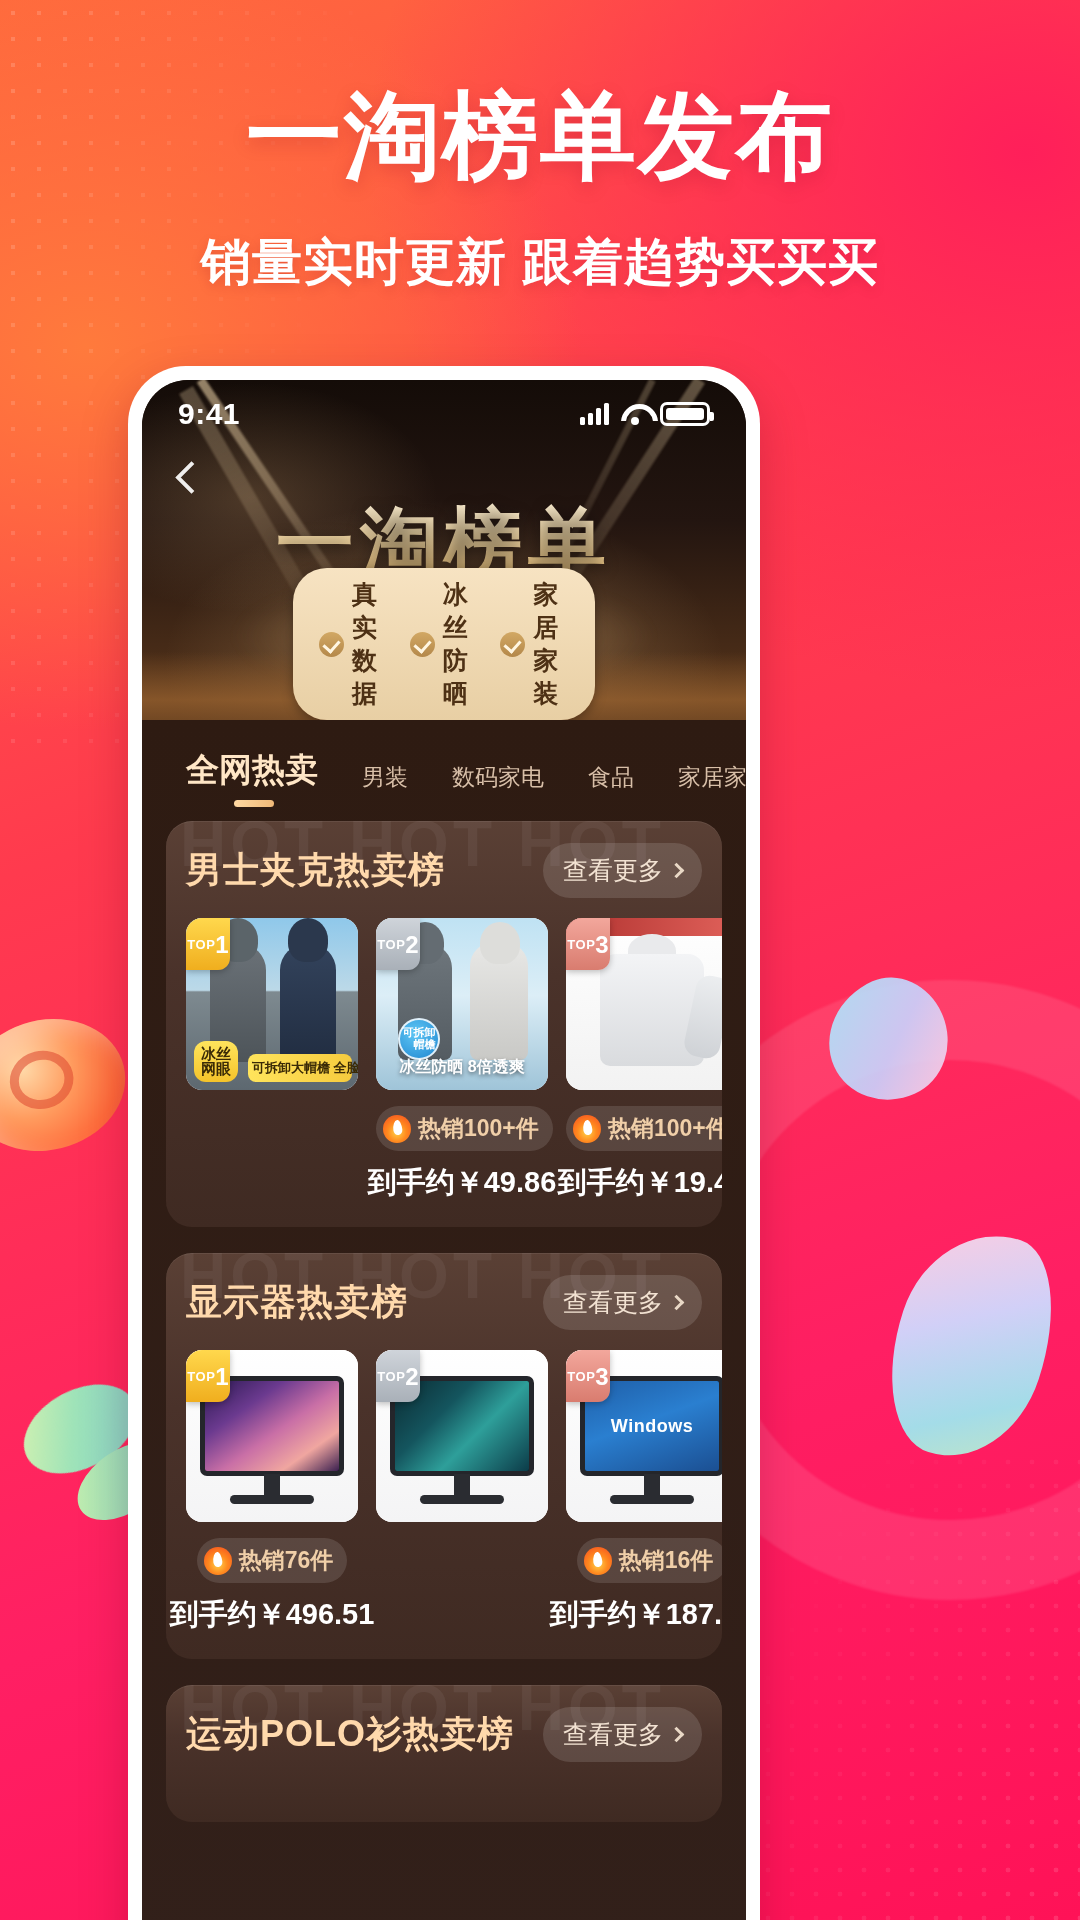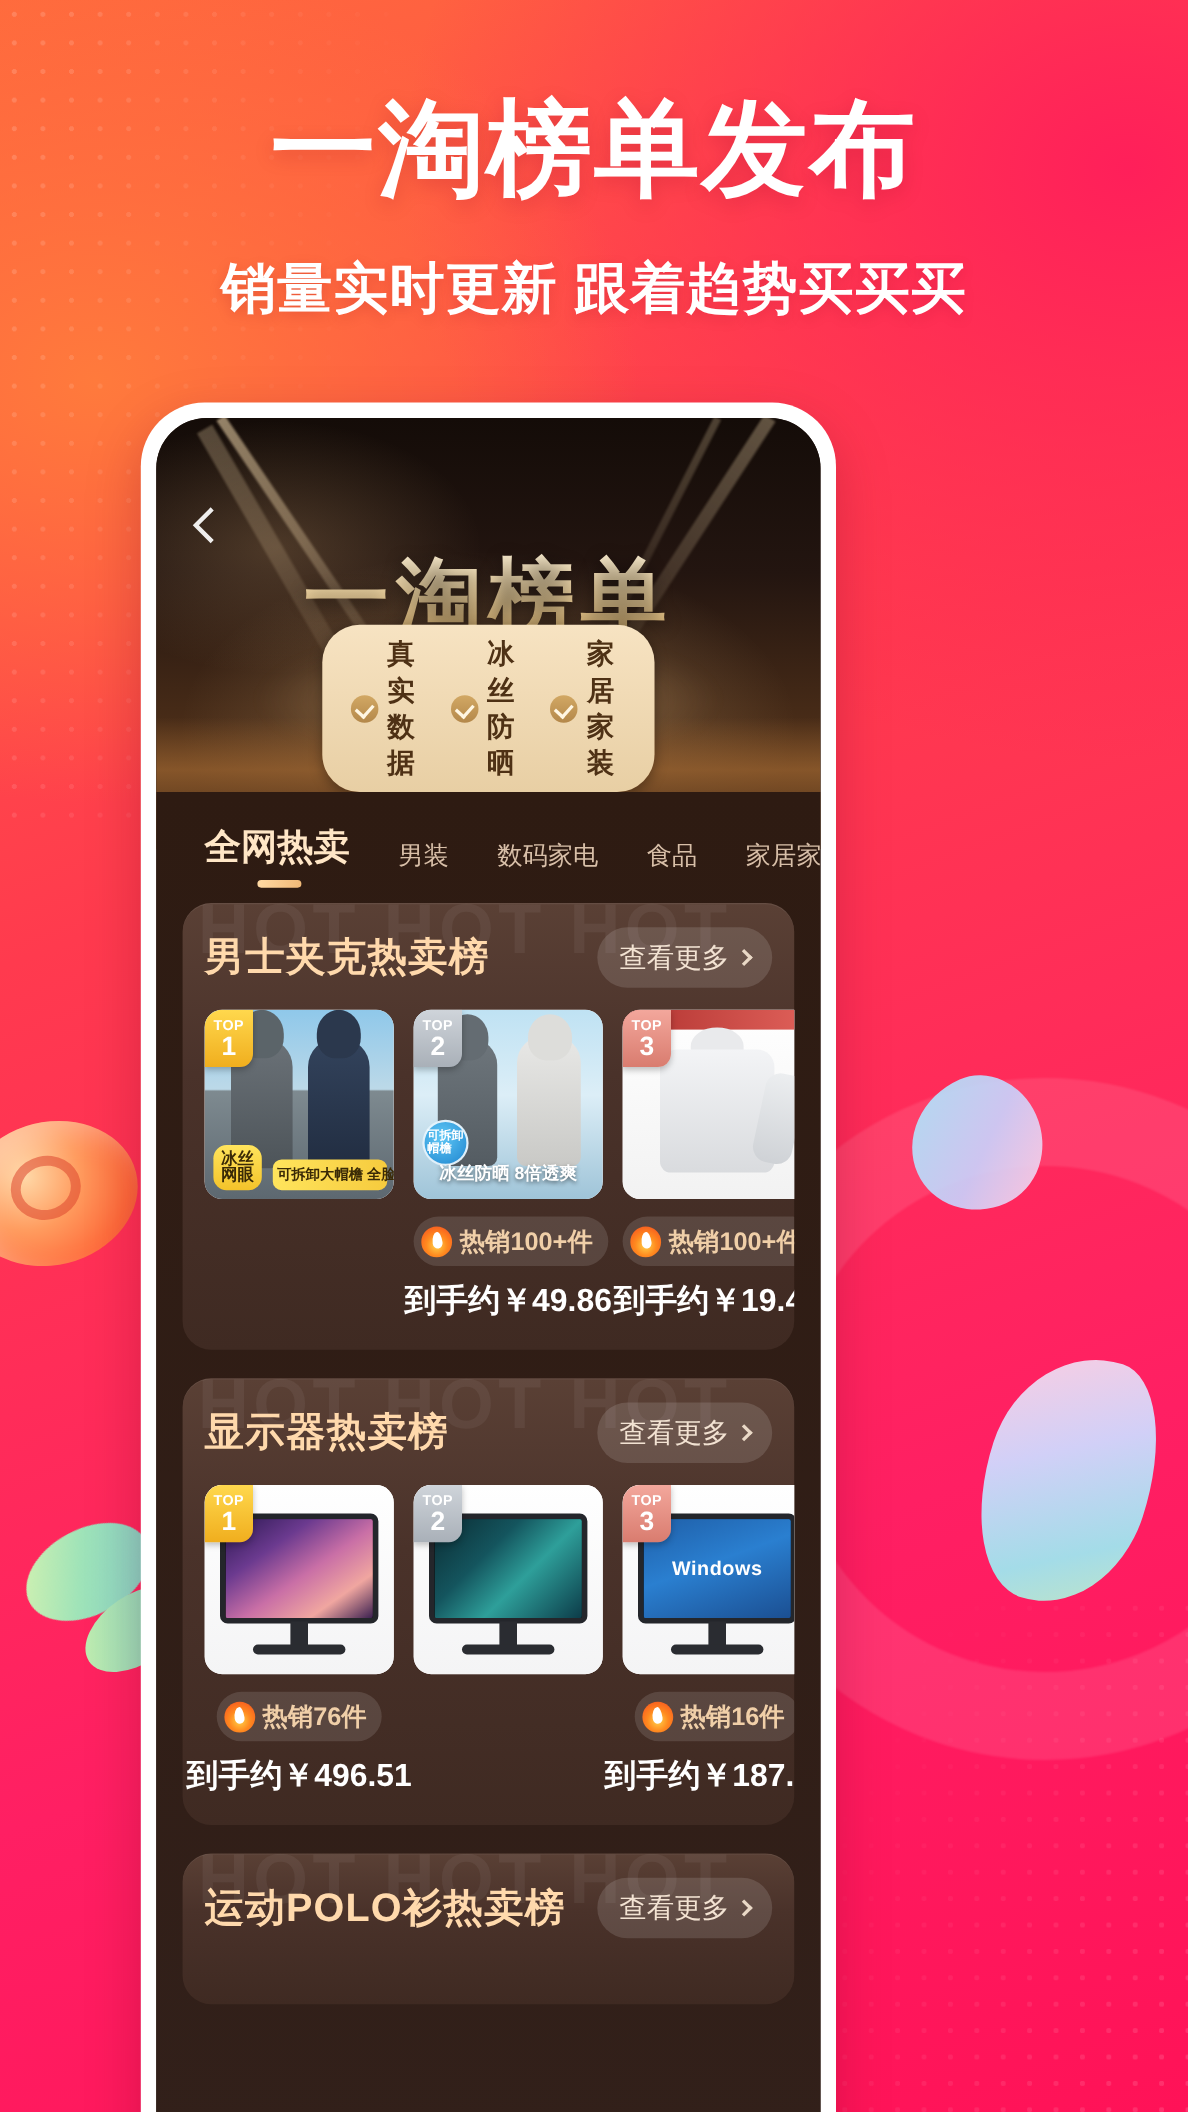--- a/index.html
+++ b/index.html
@@ -257,21 +257,21 @@
 
   .products { display: flex; gap: 18px; margin-top: 20px; }
   .product { width: 172px; }
   .thumb {
     position: relative; width: 172px; height: 172px; border-radius: 16px; overflow: hidden;
     background: #fff;
   }
   .top-flag {
     position: absolute; left: 0; top: 0; z-index: 3;
     width: 44px; height: 52px;
-    display: flex; flex-direction: column; align-items: center; justify-content: center;
+    display: flex; flex-direction: row; align-items: center; justify-content: center;
     border-radius: 12px 0 12px 0;
     color: #fff; line-height: 1;
     box-shadow: 0 2px 6px rgba(0,0,0,.25);
   }
   .top-flag .t { font-size: 13px; font-weight: 700; letter-spacing: .5px; }
   .top-flag .n { font-size: 24px; font-weight: 800; margin-top: 2px; }
   .flag-1 { background: linear-gradient(180deg,#ffd84d,#f0ae1e); color:#fff; }
   .flag-2 { background: linear-gradient(180deg,#cfd4da,#a9b0b8); }
   .flag-3 { background: linear-gradient(180deg,#f3a79c,#d97c6f); }
 
@@ -296,24 +296,24 @@
     border-radius: 8px; padding: 5px 4px; text-align: center;
     font-size: 13px; font-weight: 800; color: #3a2a06; white-space: nowrap;
   }
 
   .art-jacket-b { background: linear-gradient(180deg,#bfe2f3 0%, #dceef7 45%, #9fc4d8 100%); }
   .art-jacket-b .figA { position: absolute; left: 22px; bottom: 30px; width: 54px; height: 116px; border-radius: 24px 24px 8px 8px; background: linear-gradient(180deg,#6e767c,#545c62); }
   .art-jacket-b .figB { position: absolute; right: 20px; bottom: 30px; width: 58px; height: 118px; border-radius: 24px 24px 8px 8px; background: linear-gradient(180deg,#e8e8e6,#c9c9c6); }
   .art-jacket-b .hoodA { position: absolute; left: 30px; bottom: 126px; width: 38px; height: 42px; border-radius: 50% 50% 42% 42%; background:#646c72; }
   .art-jacket-b .hoodB { position: absolute; right: 28px; bottom: 126px; width: 40px; height: 42px; border-radius: 50% 50% 42% 42%; background:#ddddda; }
   .tag-blue-circle {
-    position: absolute; left: 8px; bottom: 30px; z-index: 4; width: 42px; height: 42px; border-radius: 50%;
+    position: absolute; left: 22px; bottom: 30px; z-index: 4; width: 42px; height: 42px; border-radius: 50%;
     background: radial-gradient(circle at 40% 35%, #5fc7f5, #1f86d0);
     color: #fff; font-size: 11px; font-weight: 800; line-height: 1.05;
-    display: flex; align-items: center; justify-content: center; text-align: left;
+    display: flex; align-items: center; justify-content: center; text-align: right;
     border: 2px solid rgba(255,255,255,.85);
   }
   .tag-bluebar {
     position: absolute; left: 0; right: 0; bottom: 12px; z-index: 4;
     text-align: center; font-size: 16px; font-weight: 800; color: #fff;
     text-shadow: 0 2px 4px rgba(0,0,0,.5);
   }
 
   .art-jacket-c { background: linear-gradient(180deg,#ffffff 0%, #f2f2f2 100%); }
   .art-jacket-c .body { position: absolute; left: 34px; top: 36px; width: 104px; height: 112px; border-radius: 16px 16px 10px 10px; background: linear-gradient(180deg,#f3f4f6,#d9dbde); }
@@ -370,20 +370,35 @@
 <div class="blob blob-c"></div>
 
 <div class="promo-copy">
   <div class="promo-title">一淘榜单发布</div>
   <div class="promo-sub">销量实时更新 跟着趋势买买买</div>
 </div>
 
 <div class="phone">
   <div class="screen">
 
+    <div class="statusbar">
+      <div class="status-time">9:41</div>
+      <div class="status-icons">
+        <div class="bars">
+            <i></i>
+            <i></i>
+            <i></i>
+            <i></i>
+          </div>
+        <div class="wifi"></div>
+        <div class="battery">
+            <span></span>
+          </div>
+      </div>
+    </div>
 
     <div class="hero">
       <div class="hero-ray r1"></div>
       <div class="hero-ray r2"></div>
       <div class="hero-ray r3"></div>
       <div class="hero-ray r4"></div>
       <div class="hero-glow"></div>
       <div class="hero-floor"></div>
       <div class="back-chevron"></div>
       <div class="hero-title">一淘榜单</div>

